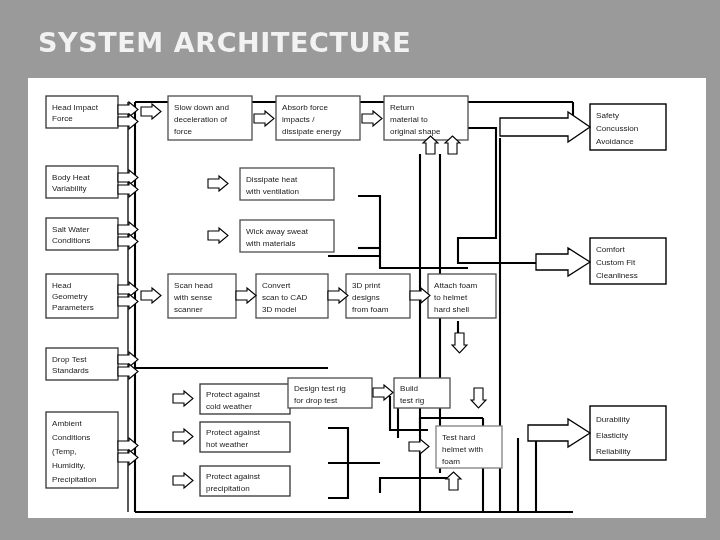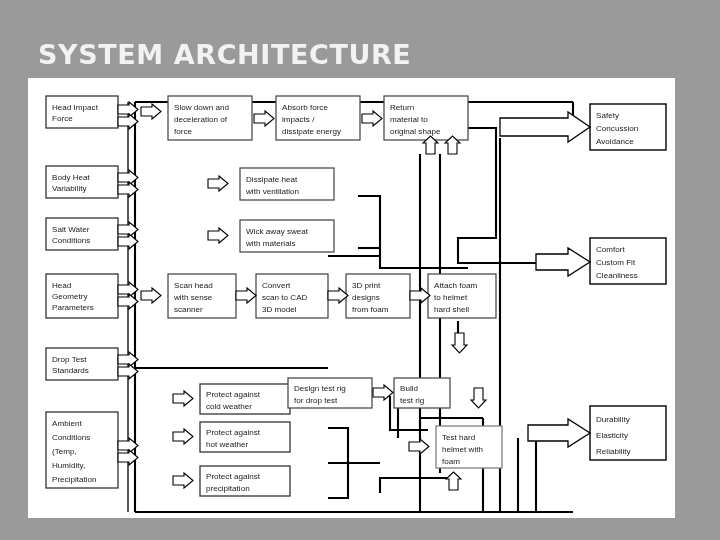--- a/index.html
+++ b/index.html
@@ -15,35 +15,36 @@
     position: relative;
   }
   #slide {
     position: absolute;
     inset: 0;
     background: #9a9a9a;
   }
   #slide-title {
     position: absolute;
     left: 38px;
-    top: 39px;
+    top: 27px;
     font-size: 27px;
     font-weight: bold;
     color: #f2f2f2;
     letter-spacing: 0.6px;
     white-space: nowrap;
     font-family: "DejaVu Sans", sans-serif;
   }
   #canvas-panel {
     position: absolute;
     left: 28px;
     top: 78px;
     width: 647px;
     height: 440px;
     background: #ffffff;
+    padding-left: 31px;
   }
   #diagram {
     position: absolute;
     left: 0;
     top: 0;
   }
   .node-label {
     font-family: "Liberation Sans", sans-serif;
     font-size: 8.1px;
     fill: #1a1a1a;

